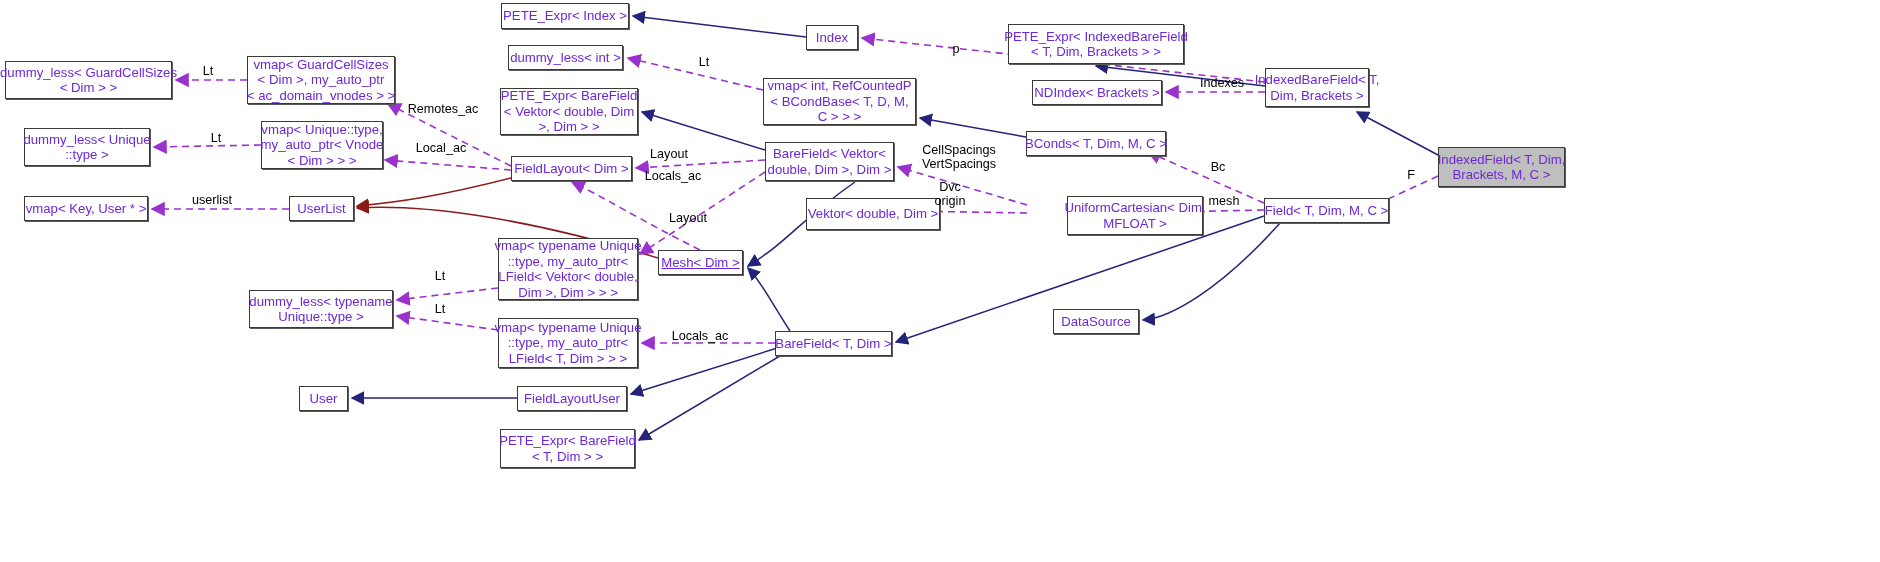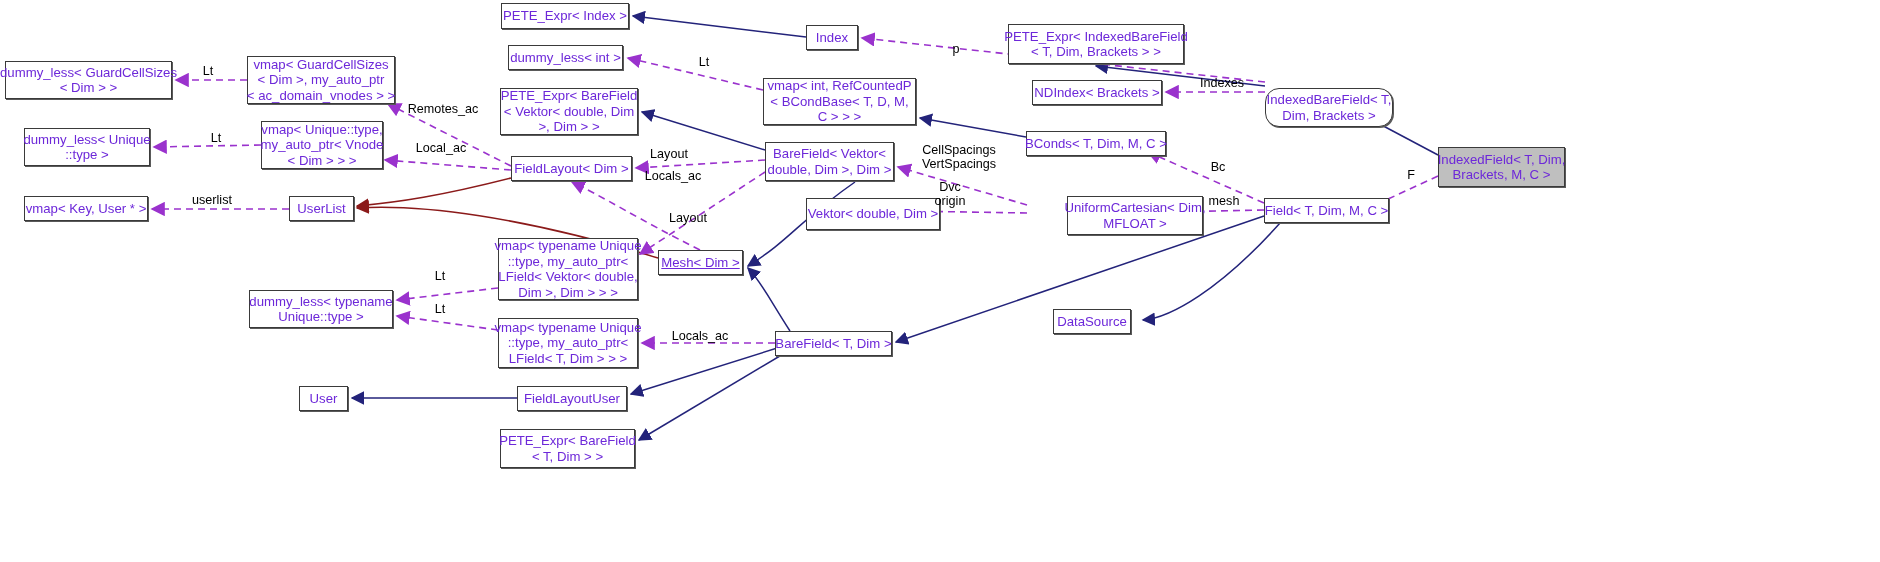--- a/index.html
+++ b/index.html
@@ -94,21 +94,21 @@
       <div class="node" style="left: 806px; top: 25px; width: 52px; height: 25px;">Index</div>
       <div class="node" style="left: 5px; top: 61px; width: 167px; height: 38px;">dummy_less&lt; GuardCellSizes
 &lt; Dim &gt; &gt;</div>
       <div class="node" style="left: 247px; top: 56px; width: 148px; height: 48px;">vmap&lt; GuardCellSizes
 &lt; Dim &gt;, my_auto_ptr
 &lt; ac_domain_vnodes &gt; &gt;</div>
       <div class="node" style="left: 763px; top: 78px; width: 153px; height: 47px;">vmap&lt; int, RefCountedP
 &lt; BCondBase&lt; T, D, M,
 C &gt; &gt; &gt;</div>
       <div class="node" style="left: 1032px; top: 80px; width: 130px; height: 25px;">NDIndex&lt; Brackets &gt;</div>
-      <div class="node" style="left: 1265px; top: 88px; width: 128px; height: 39px; border-radius: 14px;">IndexedBareField&lt; T,
+      <div class="node" style="left: 1265px; top: 68px; width: 104px; height: 39px;">IndexedBareField&lt; T,
 Dim, Brackets &gt;</div>
       <div class="node" style="left: 500px; top: 88px; width: 138px; height: 47px;">PETE_Expr&lt; BareField
 &lt; Vektor&lt; double, Dim
 &gt;, Dim &gt; &gt;</div>
       <div class="node" style="left: 24px; top: 128px; width: 126px; height: 38px;">dummy_less&lt; Unique
 ::type &gt;</div>
       <div class="node" style="left: 261px; top: 121px; width: 122px; height: 48px;">vmap&lt; Unique::type,
 my_auto_ptr&lt; Vnode
 &lt; Dim &gt; &gt; &gt;</div>
       <div class="node" style="left: 765px; top: 142px; width: 129px; height: 39px;">BareField&lt; Vektor&lt;
@@ -126,21 +126,21 @@
       <div class="node" style="left: 498px; top: 238px; width: 140px; height: 62px;">vmap&lt; typename Unique
 ::type, my_auto_ptr&lt;
 LField&lt; Vektor&lt; double,
 Dim &gt;, Dim &gt; &gt; &gt;</div>
       <div class="node" style="left: 658px; top: 250px; width: 85px; height: 25px; text-decoration: underline;">Mesh&lt; Dim &gt;</div>
       <div class="node" style="left: 249px; top: 290px; width: 144px; height: 38px;">dummy_less&lt; typename
 Unique::type &gt;</div>
       <div class="node" style="left: 498px; top: 318px; width: 140px; height: 50px;">vmap&lt; typename Unique
 ::type, my_auto_ptr&lt;
 LField&lt; T, Dim &gt; &gt; &gt;</div>
-      <div class="node" style="left: 1053px; top: 309px; width: 78px; height: 25px;">DataSource</div>
+      <div class="node" style="left: 1053px; top: 309px; width: 86px; height: 25px;">DataSource</div>
       <div class="node" style="left: 775px; top: 331px; width: 117px; height: 25px;">BareField&lt; T, Dim &gt;</div>
       <div class="node" style="left: 517px; top: 386px; width: 110px; height: 25px;">FieldLayoutUser</div>
       <div class="node" style="left: 299px; top: 386px; width: 49px; height: 25px;">User</div>
       <div class="node" style="left: 500px; top: 429px; width: 135px; height: 39px;">PETE_Expr&lt; BareField
 &lt; T, Dim &gt; &gt;</div>
     </div>
   <div id="label-layer">
       <div class="edge-label" style="left: 196px; top: 64px; width: 24px;">Lt</div>
       <div class="edge-label" style="left: 692px; top: 55px; width: 24px;">Lt</div>
       <div class="edge-label" style="left: 947px; top: 42px; width: 18px;">p</div>

